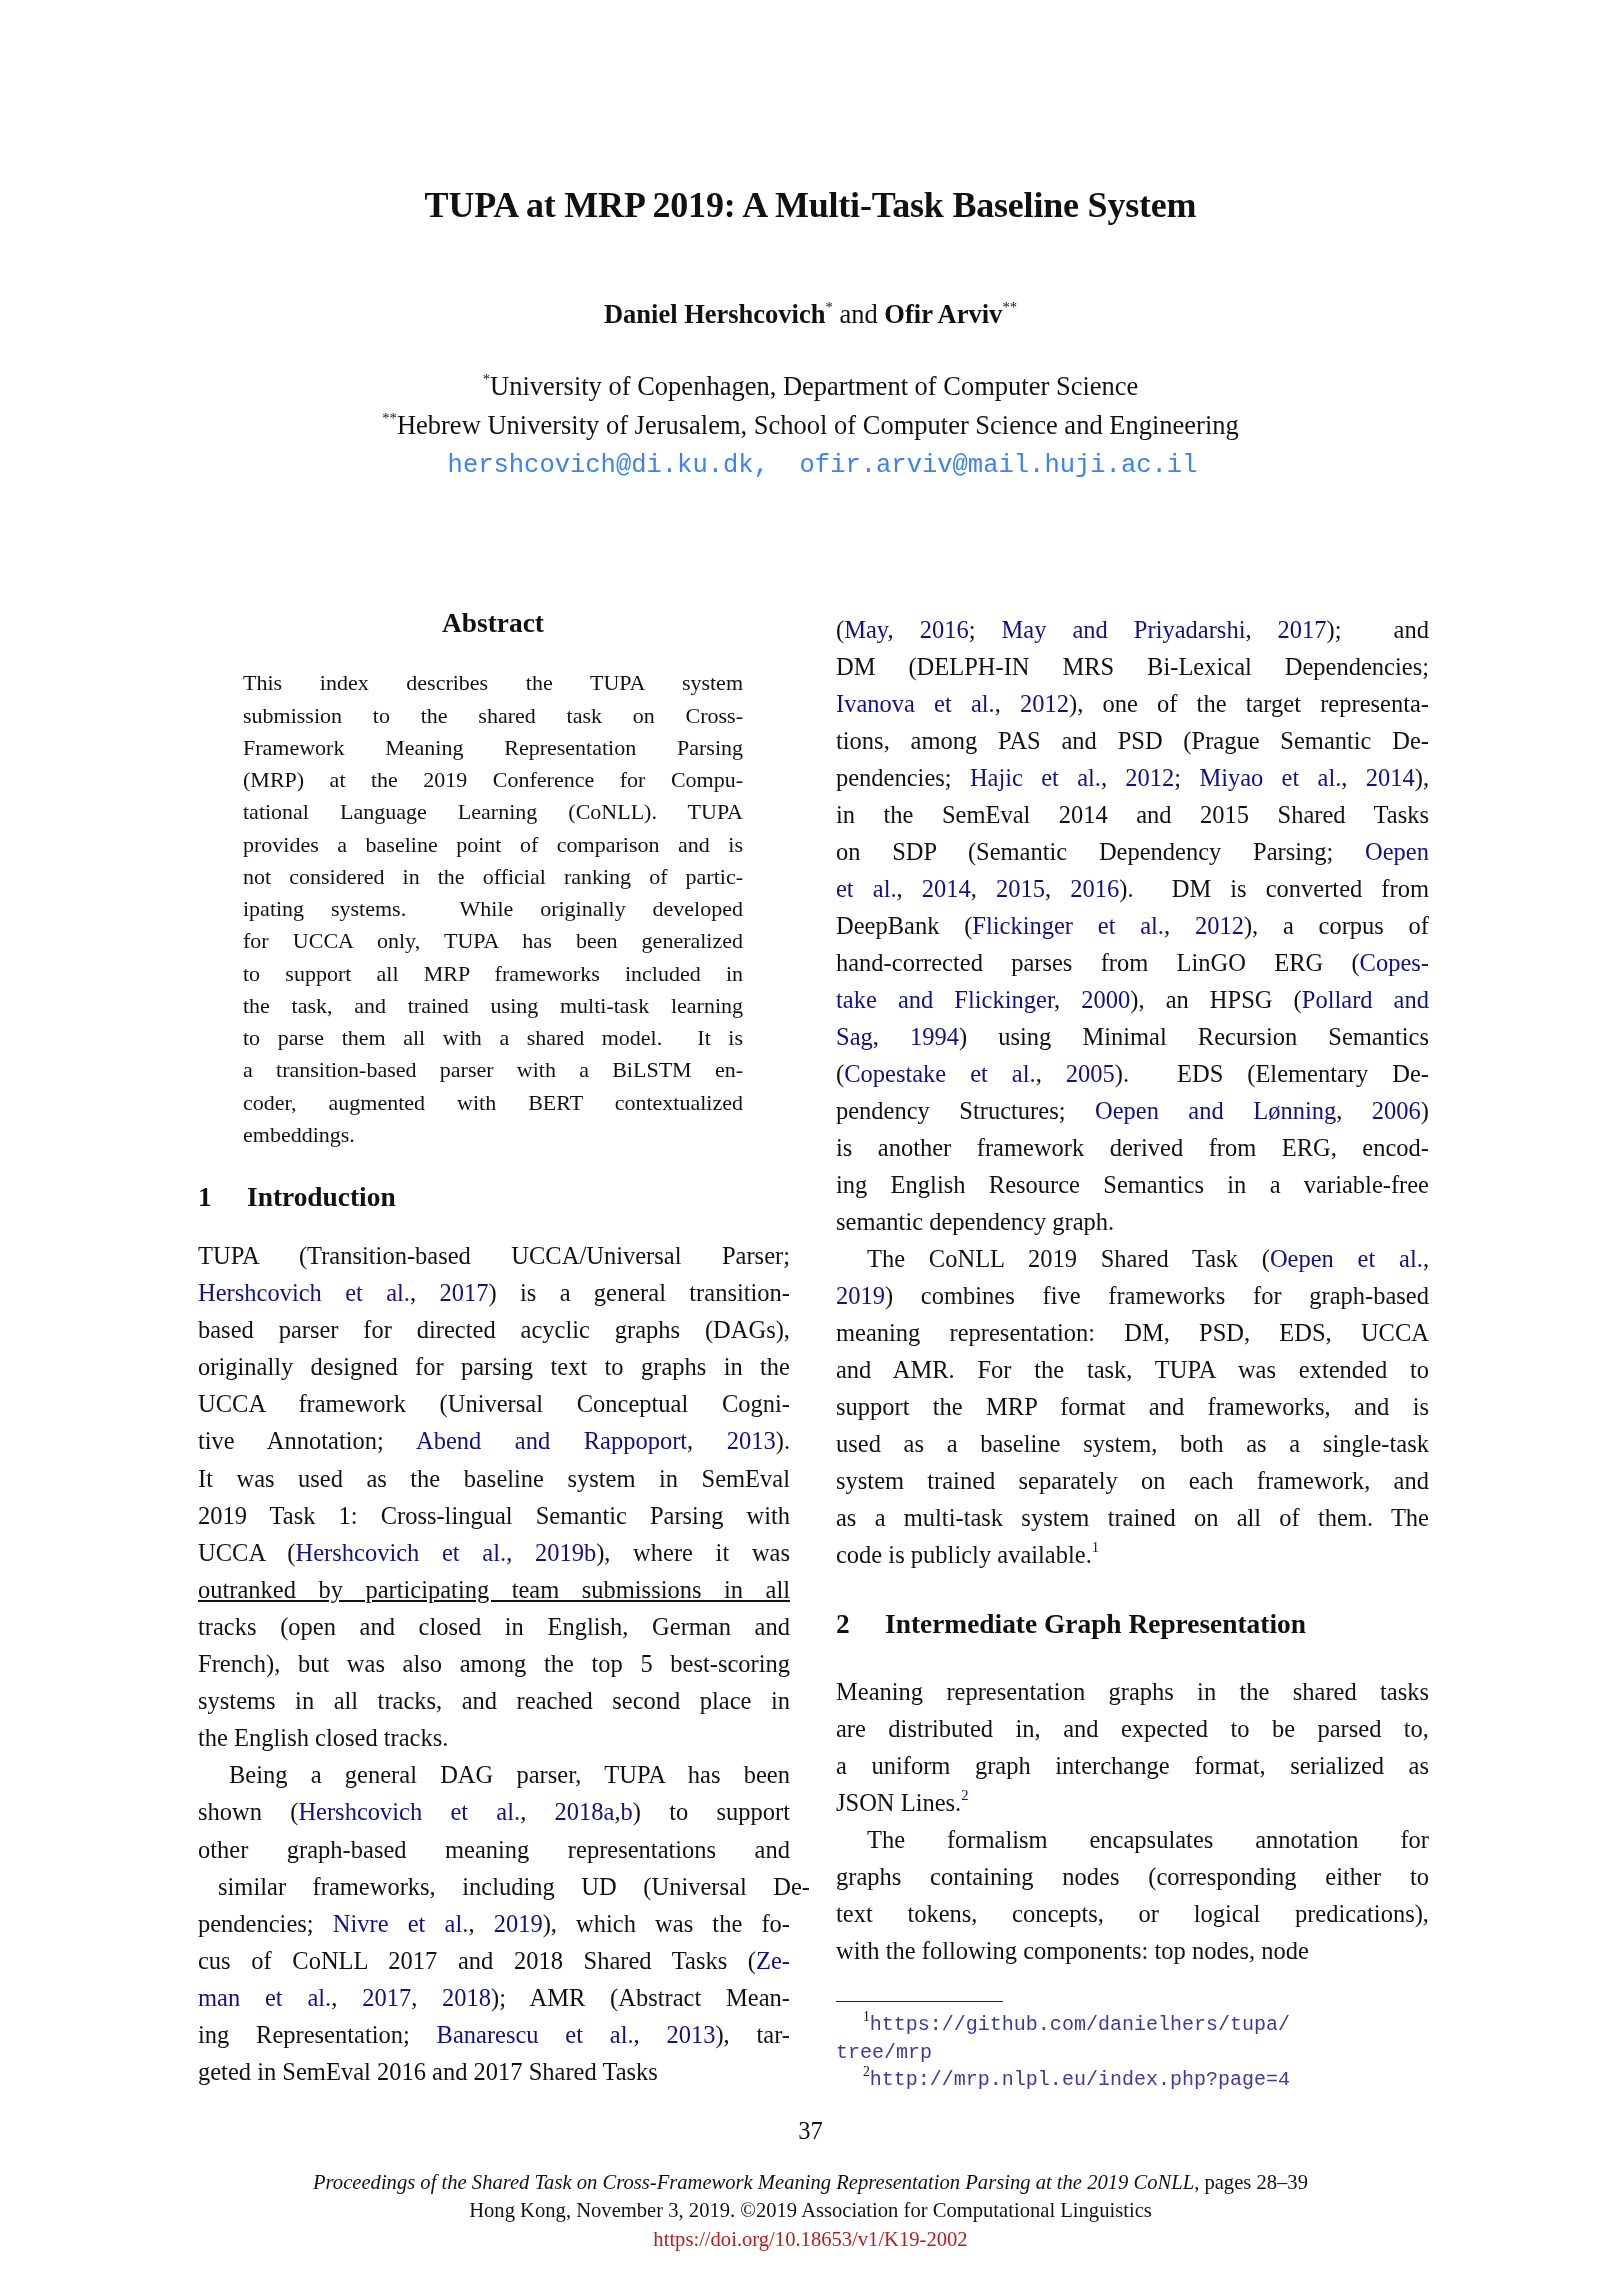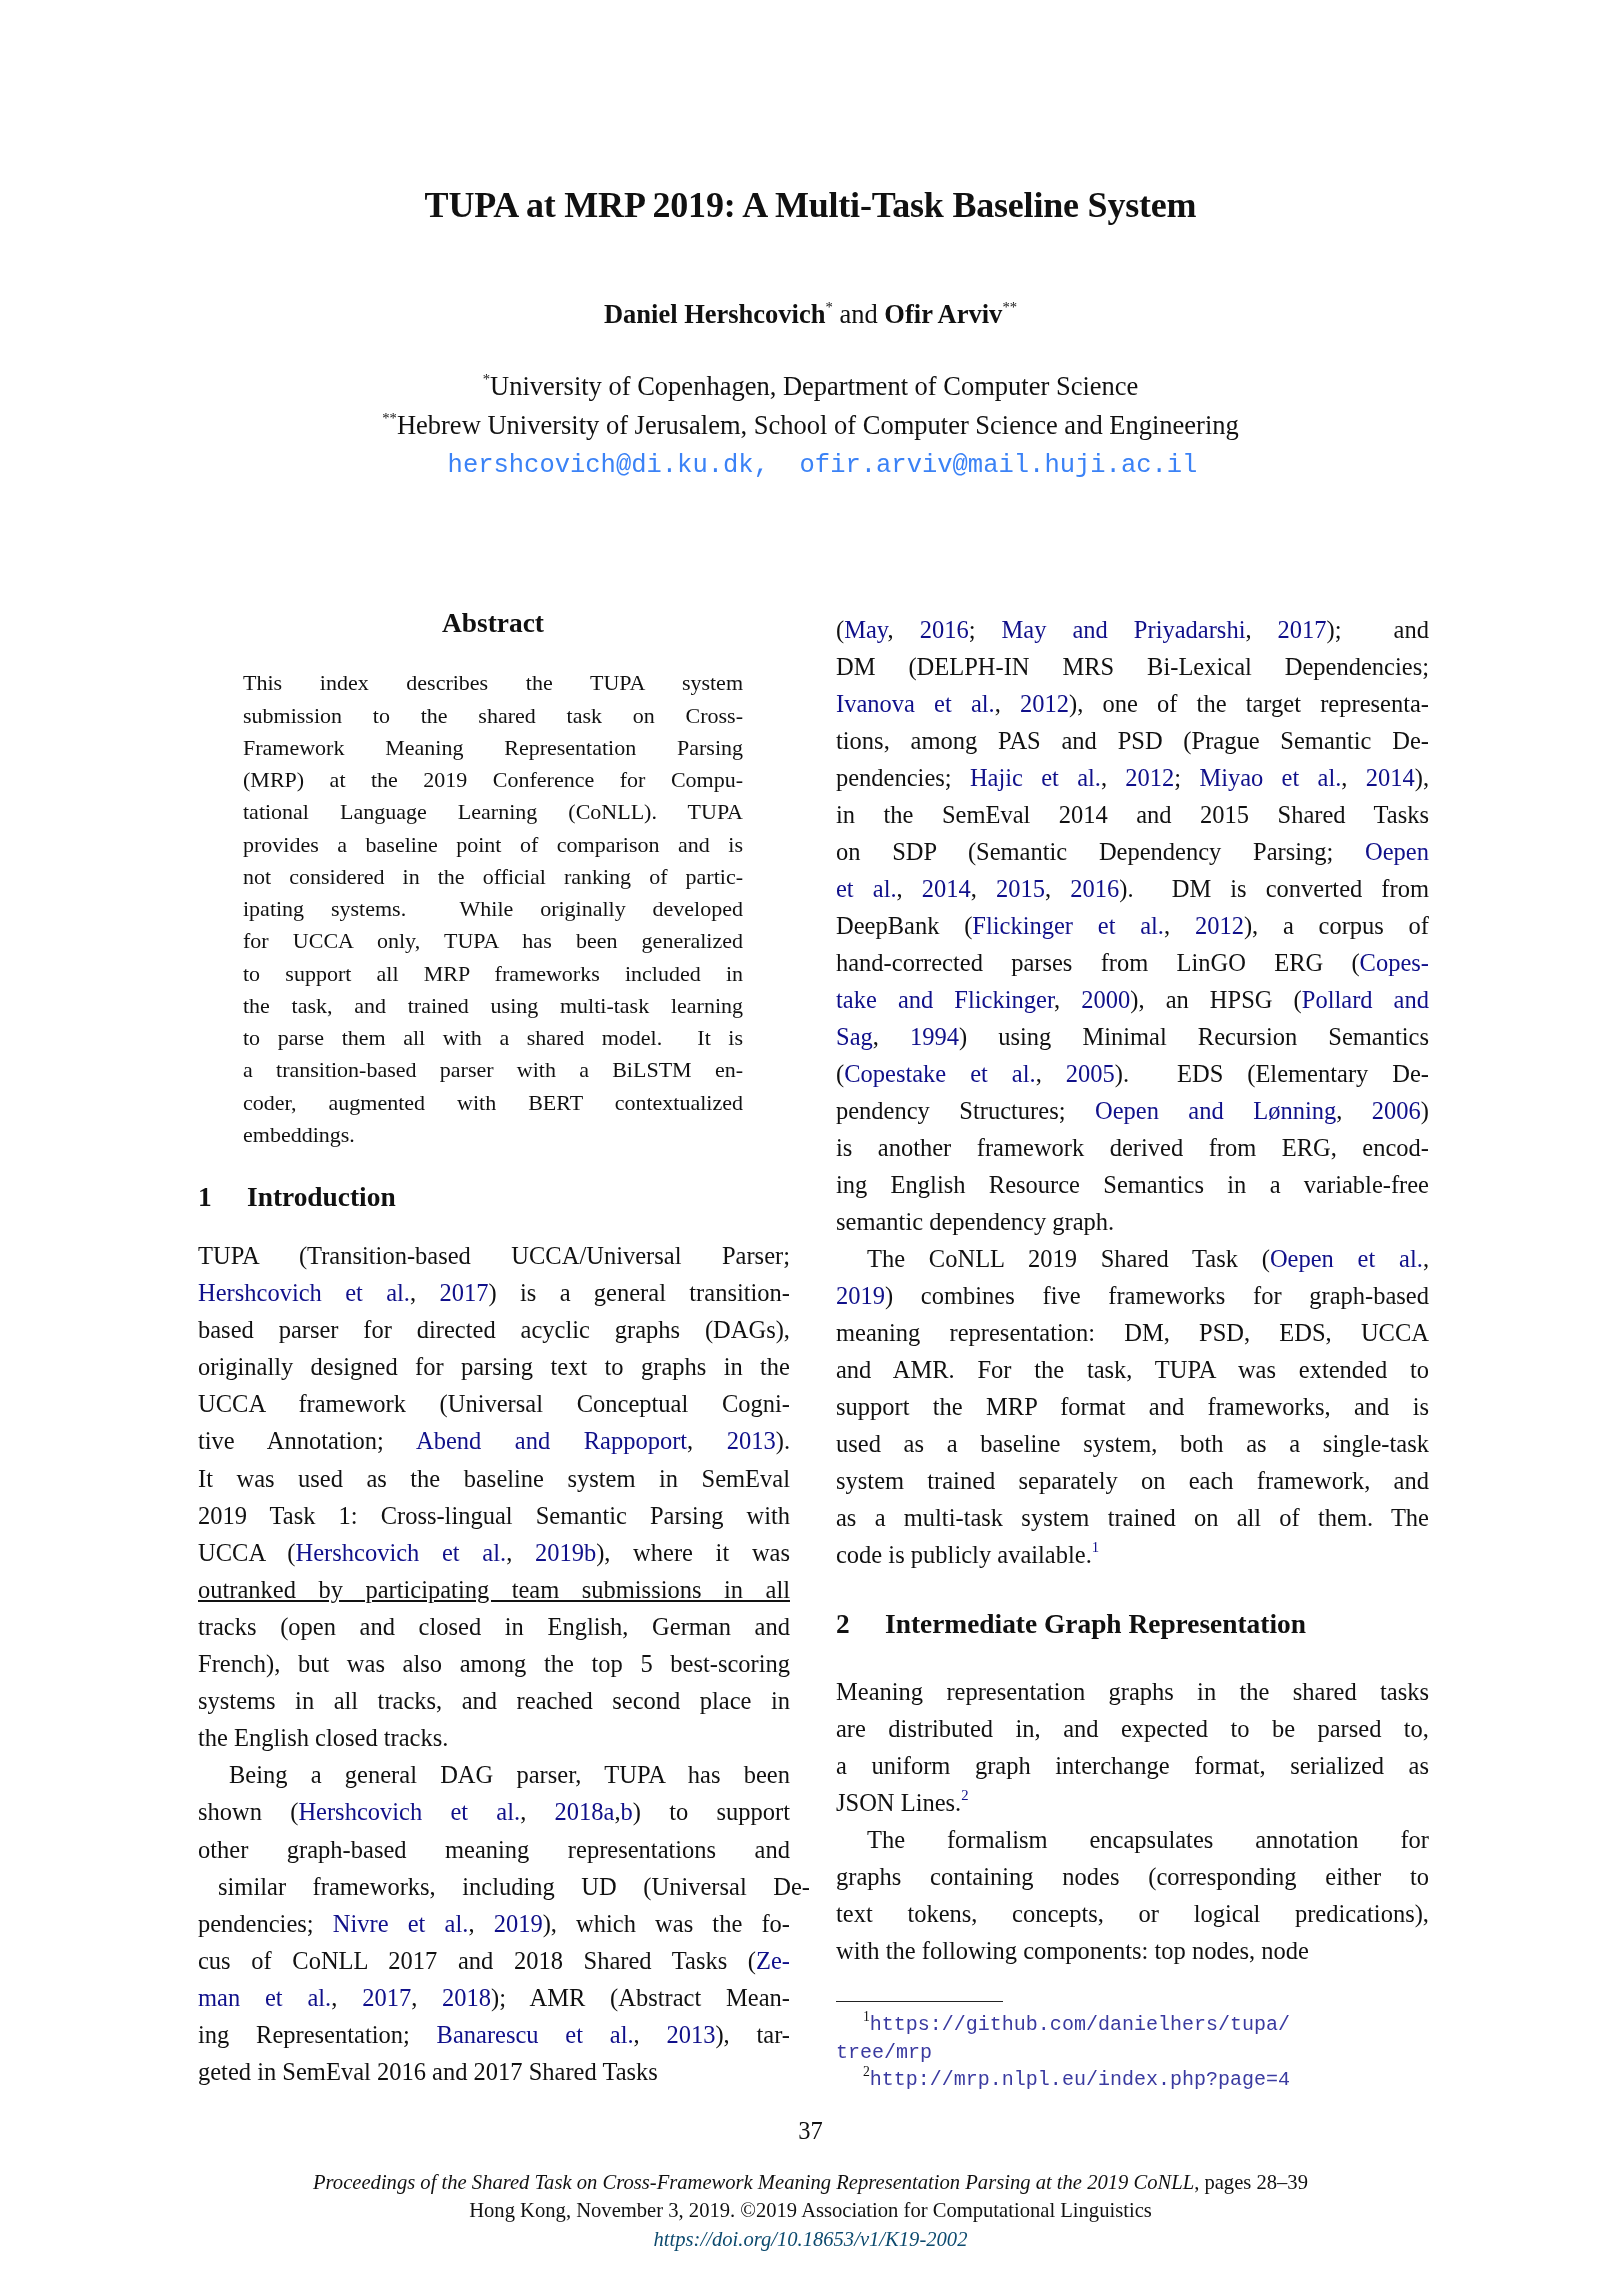--- a/index.html
+++ b/index.html
@@ -34,21 +34,21 @@
   .fn { position: absolute; font-family: "Liberation Mono", "DejaVu Sans Mono", monospace; font-size: 20px; color: #3a3aa0; white-space: nowrap; height: 27.4px; line-height: 27.4px; }
   .fn .fnnum { font-family: "Liberation Serif", serif; font-size: 13.7px; color: #111; vertical-align: 8.8px; line-height: 0; }
   #fn1 { left: 863px; top: 2011px; }
   #fn1b { left: 836px; top: 2039px; }
   #fn2 { left: 863px; top: 2066px; }
 
   #page-number { top: 2117px; font-size: 24.5px; }
   #proceedings { top: 2171px; font-size: 20.6px; }
   #proceedings i { font-style: italic; }
   #venue { top: 2199px; font-size: 20.6px; }
-  #doi { top: 2228px; font-size: 20.6px; color: #0c4a6e; font-style: italic; }
+  #doi { top: 2228px; font-size: 20.6px; color: #b91c1c; }
 </style>
 </head>
 <body>
 
 <div id="title" class="abs center">TUPA at MRP 2019: A Multi-Task Baseline System</div>
 
 <div id="authors" class="abs center">
   <b>Daniel Hershcovich</b><sup>*</sup><span> and </span><b>Ofir Arviv</b><sup>**</sup>
 </div>
 

